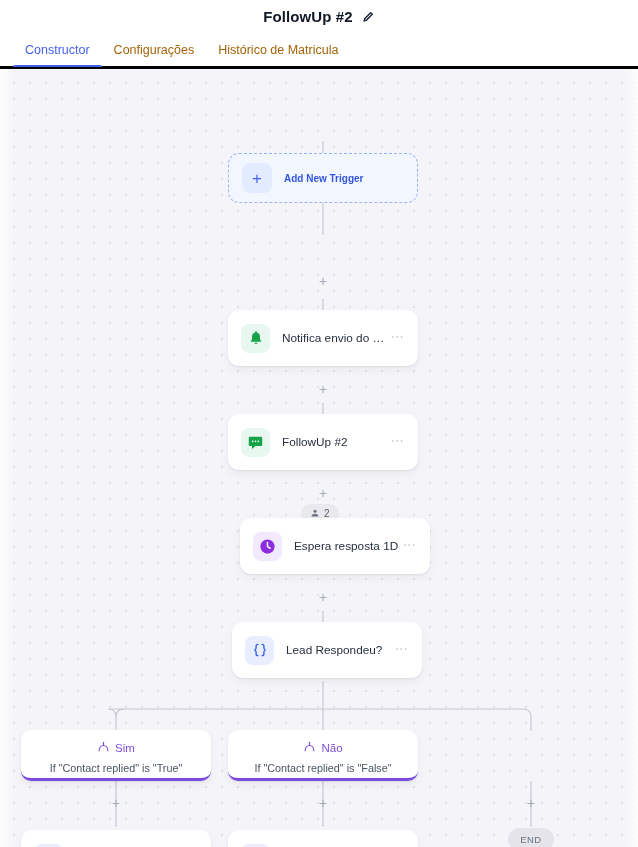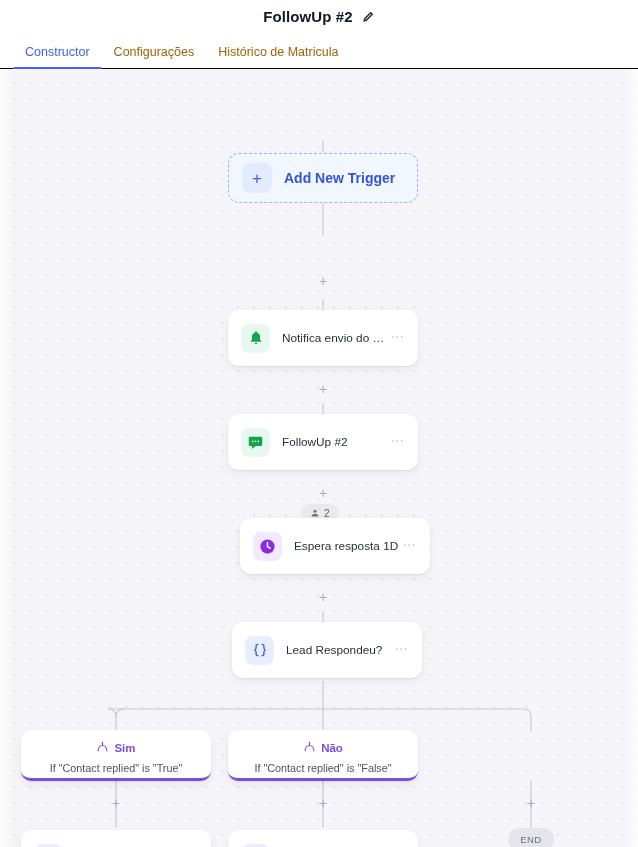--- a/index.html
+++ b/index.html
@@ -23,21 +23,21 @@
     letter-spacing: .1px;
   }
   .edit-icon { display: flex; align-items: center; cursor: pointer; }
 
   
   .tabbar {
     height: 36px;
     display: flex; align-items: flex-end;
     padding-left: 13px;
     background: #ffffff;
-    border-bottom: 1px solid #000000;
+    border-bottom: 3px solid #000000;
   }
   .tab {
     position: relative;
     padding: 0 12px 9px 12px;
     font-size: 12.5px;
     color: #a16207;
     cursor: pointer;
     white-space: nowrap;
   }
   .tab.active { color: #4361ee; }
@@ -108,39 +108,39 @@
     cursor: pointer;
   }
   .trigger-plus {
     width: 30px; height: 30px; border-radius: 8px;
     background: #e2ebff;
     display: flex; align-items: center; justify-content: center;
     color: #4361ee; font-size: 17px; line-height: 1; font-weight: 500;
     flex: 0 0 auto;
   }
   .trigger-label {
-    margin-left: 12px; font-size: 14px; color: #3355dd; font-weight: bold;
+    margin-left: 12px; font-size: 10px; color: #3355dd; font-weight: bold;
   }
 
   
   .branch {
     position: absolute;
     background: #ffffff;
     border-radius: 10px;
     border-bottom: 3px solid #7c4ddc;
     box-shadow: 0 1px 2px rgba(16,24,40,.07), 0 4px 10px rgba(16,24,40,.05);
     padding-top: 9px;
     text-align: center;
     cursor: pointer;
   }
   .branch-head {
     display: flex; align-items: center; justify-content: center; gap: 5px;
     margin-bottom: 5px;
   }
-  .branch-name { font-size: 11.5px; color: #7c4ddc; font-weight: bold; text-align: center; }
+  .branch-name { font-size: 11.5px; color: #7c4ddc; font-weight: normal; text-align: center; }
   .branch-cond { font-size: 10.8px; color: #4a5361; padding: 0 8px 8px; }
 
   
   .chip {
     position: absolute;
     height: 19px;
     background: #e9e9ee;
     border-radius: 10px;
     display: flex; align-items: center; justify-content: center; gap: 4px;
     padding: 0 9px;

